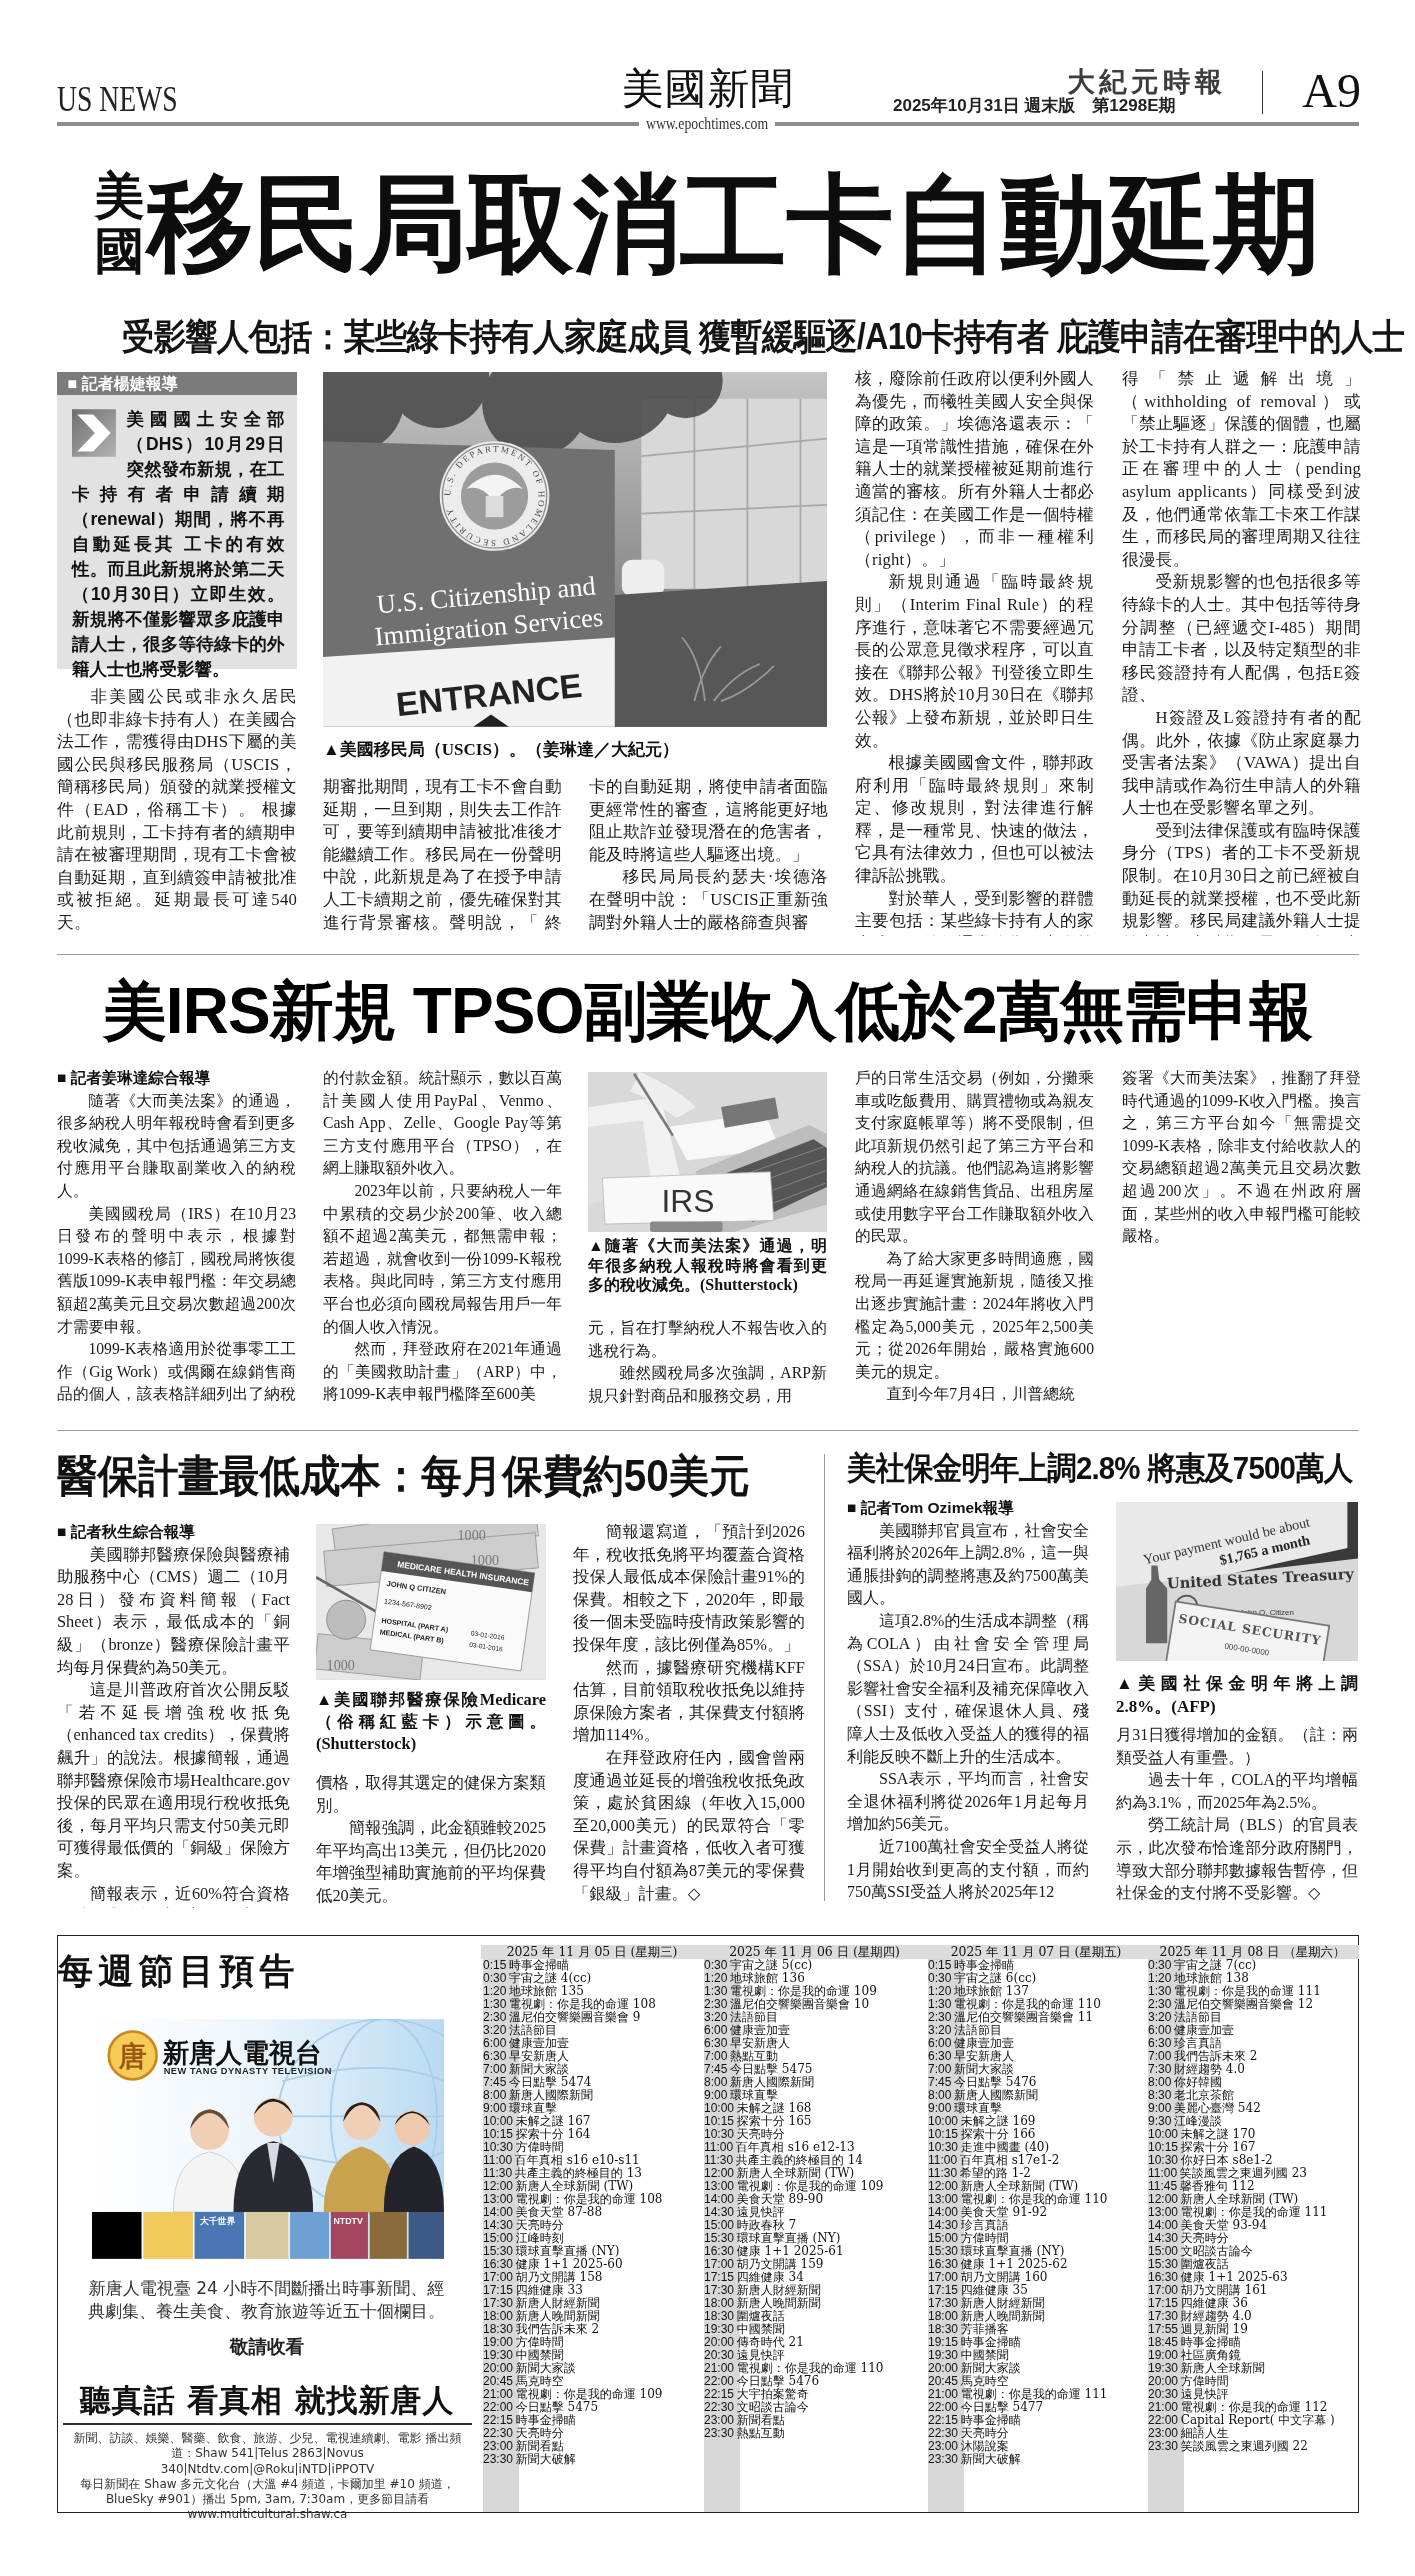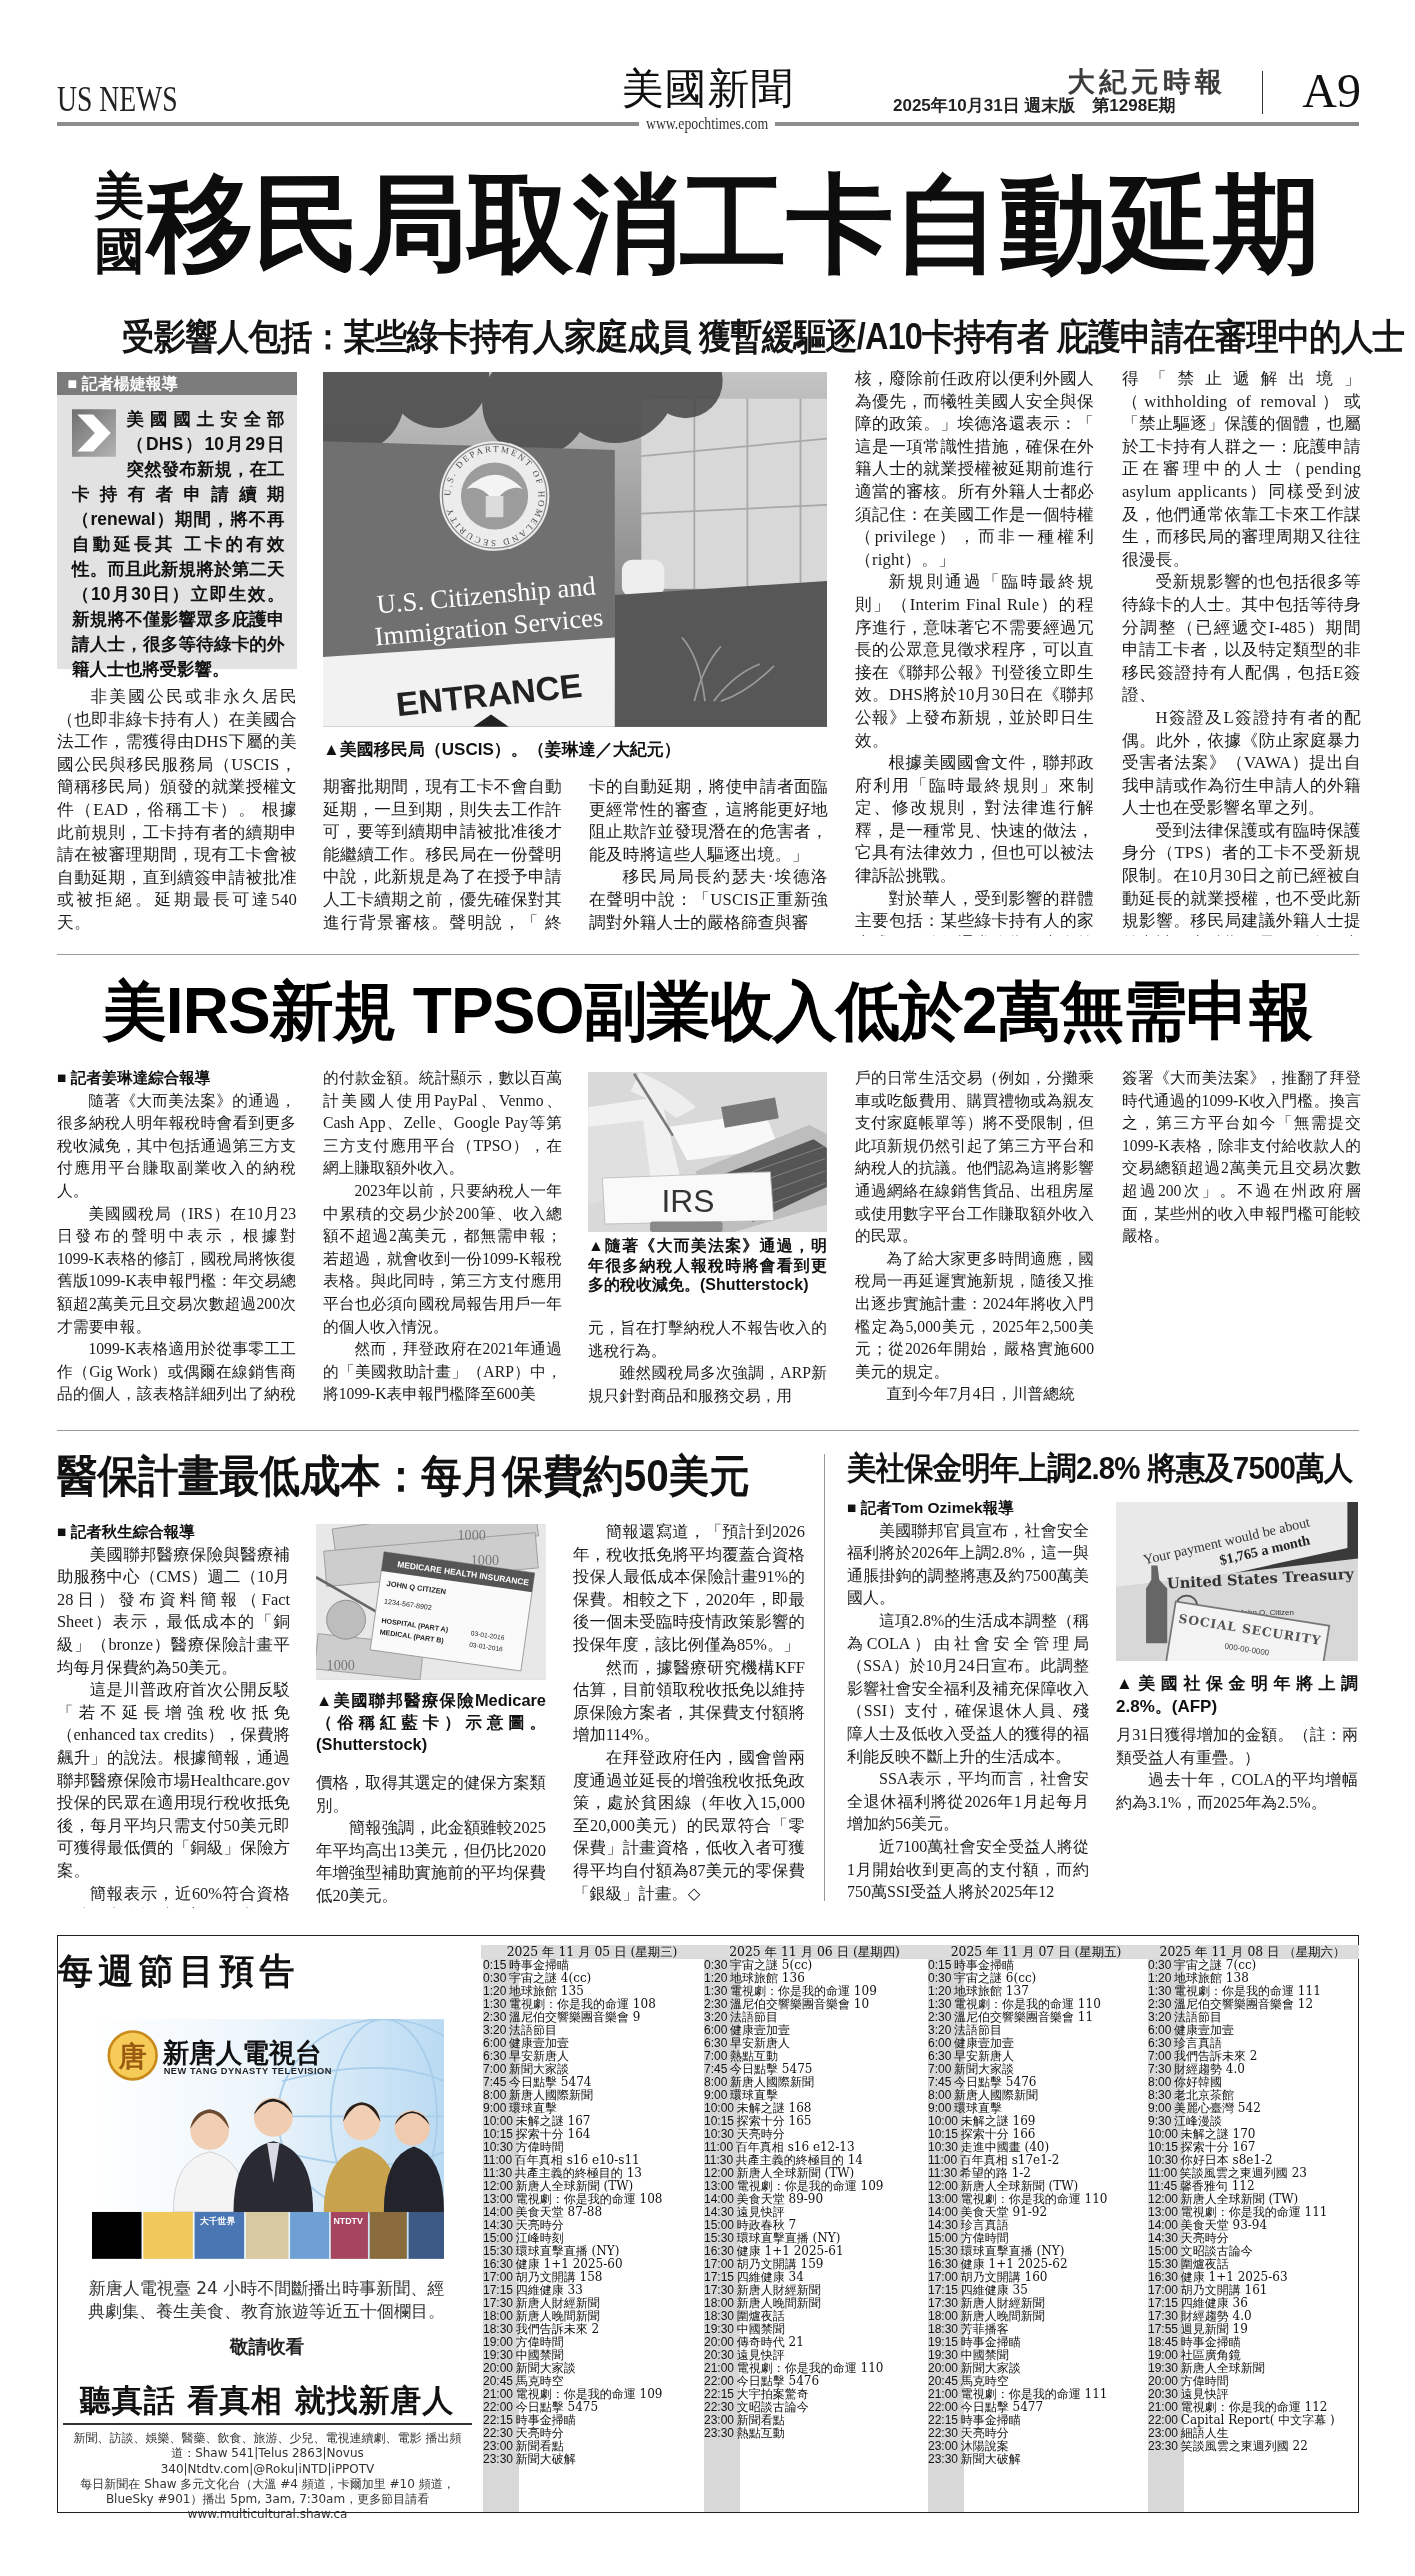--- a/index.html
+++ b/index.html
@@ -29,21 +29,21 @@
 .byline-bar{left:57px;top:372px;width:240px;height:23px;background:#7b7b7b;color:#fff;font:bold 16px/23px "Liberation Sans","DejaVu Sans",sans-serif;padding-left:10.6px;white-space:nowrap}
 .lead-box{left:57px;top:395px;width:240px;height:274px;background:#e2e2e2;padding:12.4px 12.4px 0 15px;font:bold 17.5px/25px "Liberation Sans","DejaVu Sans",sans-serif;text-align:justify;color:#111}
 .chev{float:left;width:44px;height:48px;margin:1.8px 10.6px 1.8px 0;display:block}
 .col{position:absolute;font-family:"Liberation Serif","DejaVu Serif",serif;font-size:16.7px;line-height:22.6px;letter-spacing:0.2px;text-align:justify;overflow:hidden;color:#1b1b1b}
 .col p{text-indent:2em}
 .col p.cont{text-indent:0}
 .col.irs{font-size:15.7px;letter-spacing:0}
 .col.aca{font-size:16.4px;letter-spacing:0}
 .col.ssa{font-size:16px;letter-spacing:0}
 .byline-line{font-family:"Liberation Sans","DejaVu Sans",sans-serif;font-weight:bold;font-size:15.5px;white-space:nowrap;color:#111}
-.caption{position:absolute;font-family:Liberation Sans, sans-serif;font-weight:bold;font-size:16px;line-height:19.5px;text-align:justify;color:#111}
+.caption{position:absolute;font-family:Liberation Serif, serif;font-weight:bold;font-size:16px;line-height:19.5px;text-align:justify;color:#111}
 .photo{position:absolute;overflow:hidden;background:#ccc}
 .photo svg{display:block}
 .vr{position:absolute;width:0.9px;background:#9a9a9a}
 
 .tv-box{left:57px;top:1935px;width:1302px;height:578px;border:1.8px solid #222}
 .tv-box .in{position:absolute}
 .ad-title{left:0;top:14px;width:418px;text-align:left;font:900 35px/42px "DejaVu Sans",sans-serif;letter-spacing:5.3px;color:#111;white-space:nowrap}
 .ad-img{left:34px;top:83px;width:352px;height:240px;overflow:hidden}
 .ad-desc{left:30px;top:341px;width:357px;text-align:center;font:17px/22.6px "DejaVu Sans",sans-serif;color:#333}
 .ad-cta{left:0;top:399px;width:418px;text-align:center;font:bold 18.6px/23px "DejaVu Sans",sans-serif;color:#222}
@@ -307,20 +307,21 @@
         <rect x="62" y="126" width="176" height="90" fill="#f3f3f3" stroke="#777" stroke-width="2"></rect>
         <text x="150" y="149" font-size="14" font-weight="bold" font-family="DejaVu Serif, serif" fill="#555" text-anchor="middle" letter-spacing="1">SOCIAL SECURITY</text>
         <text x="150" y="170" font-size="9" fill="#444" text-anchor="middle" font-family="Liberation Sans, sans-serif">000-00-0000</text>
       </g>
     </svg>
   </div>
   <div class="caption" style="left:1116px;top:1672px;width:242px;height:46px;font-size:17px;line-height:23px;overflow:hidden">▲美國社保金明年將上調2.8%。(AFP)</div>
   <div class="col ssa" style="left:1116px;top:1724px;width:242px;height:181px">
     <p class="cont">月31日獲得增加的金額。（註：兩類受益人有重疊。）</p>
     <p>過去十年，COLA的平均增幅約為3.1%，而2025年為2.5%。</p>
+    <p>勞工統計局（BLS）的官員表示，此次發布恰逢部分政府關門，導致大部分聯邦數據報告暫停，但社保金的支付將不受影響。◇</p>
   </div>
 </article>
 
 <section class="abs tv-box">
   <div class="in ad-title">每週節目預告</div>
   <div class="in ad-img">
     <svg width="352" height="240" viewBox="0 0 398 271">
       <defs>
           <linearGradient id="ntdbg" x1="0" y1="0" x2="1" y2="0">
             <stop offset="0" stop-color="#ffffff"></stop>

